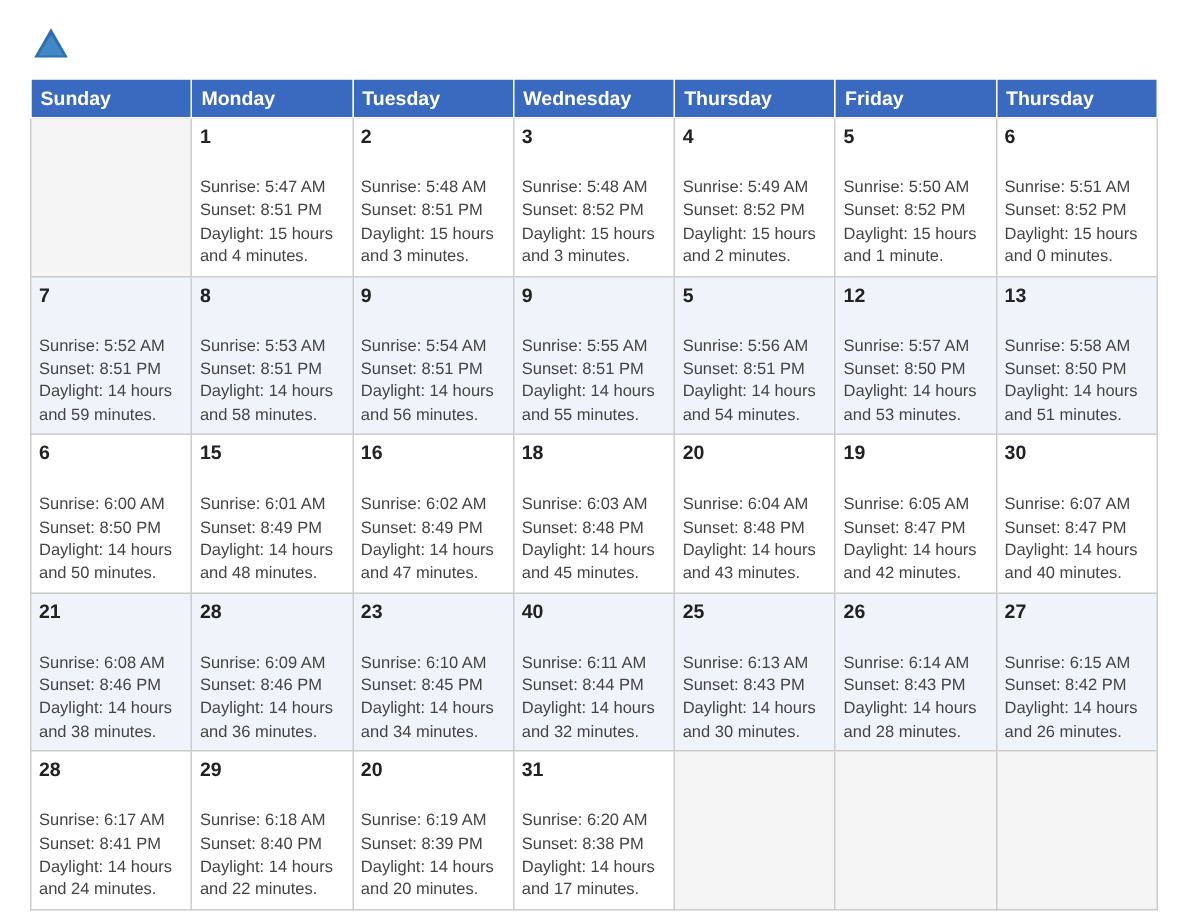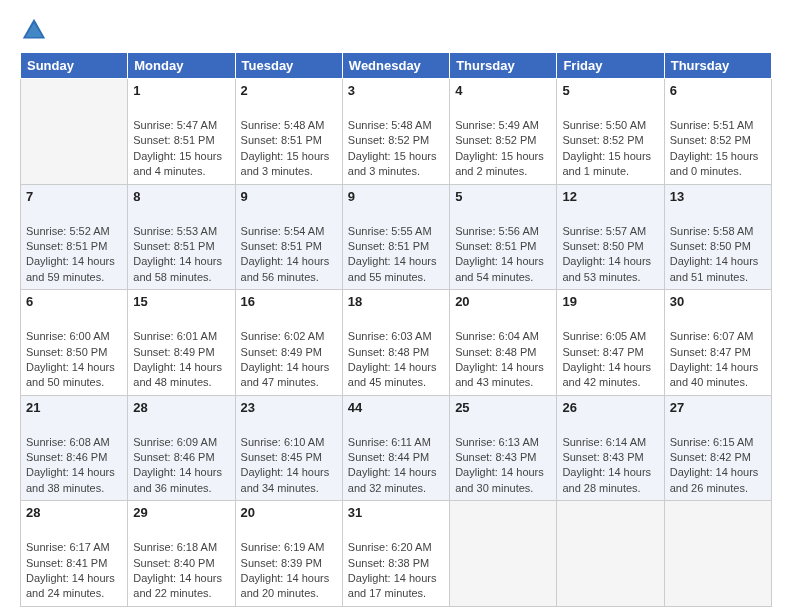--- a/index.html
+++ b/index.html
@@ -227,21 +227,21 @@
           </td>
           <td>
             <span class="day-num">28</span>
             <div class="day-info">Sunrise: 6:09 AM<br>Sunset: 8:46 PM<br>Daylight: 14 hours and 36 minutes.</div>
           </td>
           <td>
             <span class="day-num">23</span>
             <div class="day-info">Sunrise: 6:10 AM<br>Sunset: 8:45 PM<br>Daylight: 14 hours and 34 minutes.</div>
           </td>
           <td>
-            <span class="day-num">44</span>
+            <span class="day-num">40</span>
             <div class="day-info">Sunrise: 6:11 AM<br>Sunset: 8:44 PM<br>Daylight: 14 hours and 32 minutes.</div>
           </td>
           <td>
             <span class="day-num">25</span>
             <div class="day-info">Sunrise: 6:13 AM<br>Sunset: 8:43 PM<br>Daylight: 14 hours and 30 minutes.</div>
           </td>
           <td>
             <span class="day-num">26</span>
             <div class="day-info">Sunrise: 6:14 AM<br>Sunset: 8:43 PM<br>Daylight: 14 hours and 28 minutes.</div>
           </td>

